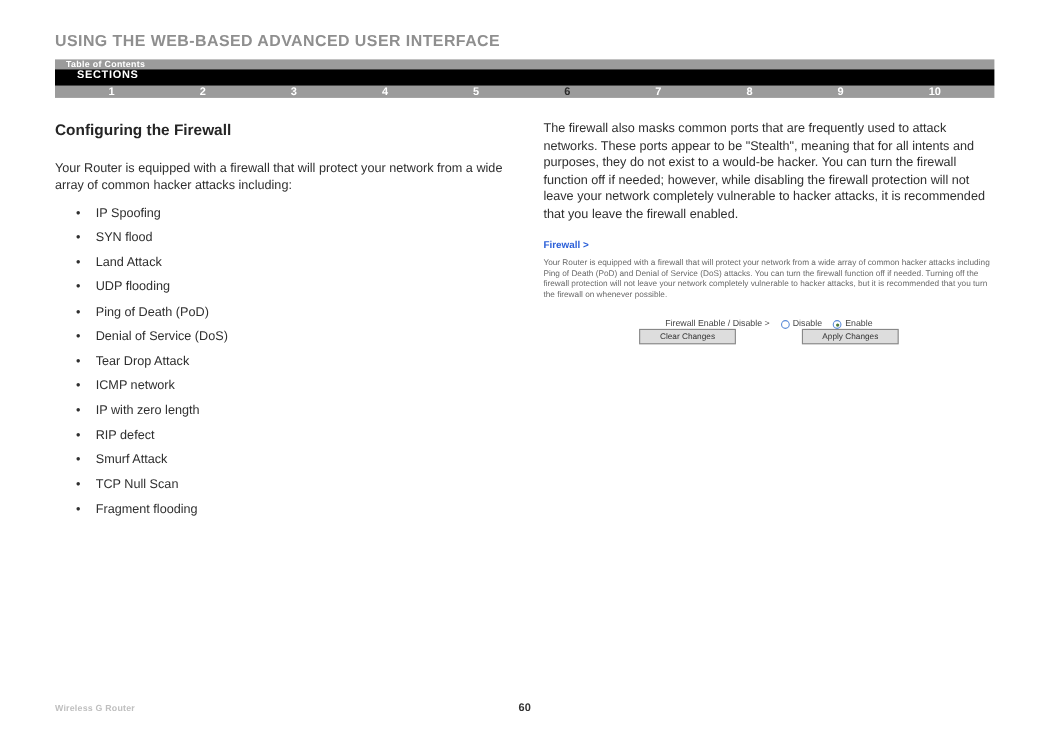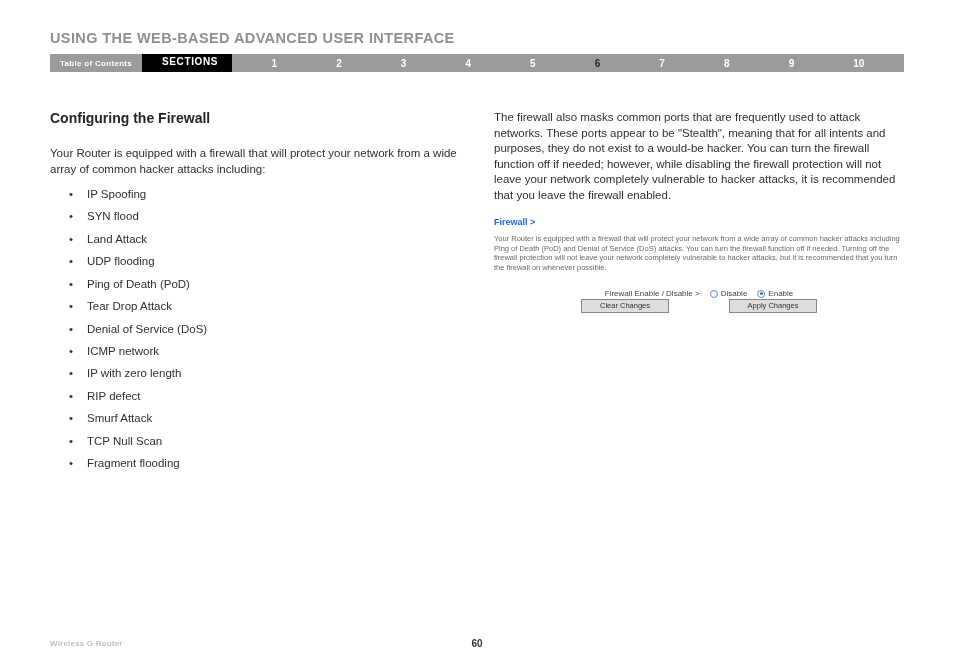--- a/index.html
+++ b/index.html
@@ -20,20 +20,21 @@
     margin-bottom: 8px;
   }
   .navbar {
     display: flex;
     align-items: stretch;
     height: 18px;
     font-size: 9px;
     font-weight: bold;
     color: #fff;
     margin-bottom: 38px;
+    flex-direction: column;
   }
   .nav-toc {
     background: #9b9b9b;
     display: flex;
     align-items: center;
     padding: 0 10px;
     font-size: 8px;
     letter-spacing: 0.3px;
   }
   .nav-sections {
@@ -106,21 +107,21 @@
   }
   .panel-desc { margin-bottom: 16px; }
   .panel-row {
     display: flex;
     align-items: center;
     justify-content: center;
     gap: 10px;
     font-size: 8px;
     color: #444;
   }
-  .radio-pair { display: flex; align-items: center; gap: 3px; }
+  .radio-pair { display: flex; align-items: flex-end; gap: 3px; }
   .radio {
     width: 8px; height: 8px;
     border: 1px solid #5b8bd8;
     border-radius: 50%;
     display: inline-block;
     position: relative;
   }
   .radio.checked::after {
     content: "";
     position: absolute;
@@ -193,22 +194,22 @@
 <div class="content">
   <div class="col">
     <div class="subhead">Configuring the Firewall</div>
     <p class="para">Your Router is equipped with a firewall that will protect your network from a wide array of common hacker attacks including:</p>
     <ul class="attacks">
       <li>IP Spoofing</li>
       <li>SYN flood</li>
       <li>Land Attack</li>
       <li>UDP flooding</li>
       <li>Ping of Death (PoD)</li>
+      <li>Denial of Service (DoS)</li>
       <li>Tear Drop Attack</li>
-      <li>Denial of Service (DoS)</li>
       <li>ICMP network</li>
       <li>IP with zero length</li>
       <li>RIP defect</li>
       <li>Smurf Attack</li>
       <li>TCP Null Scan</li>
       <li>Fragment flooding</li>
     </ul>
   </div>
 
   <div class="col">

